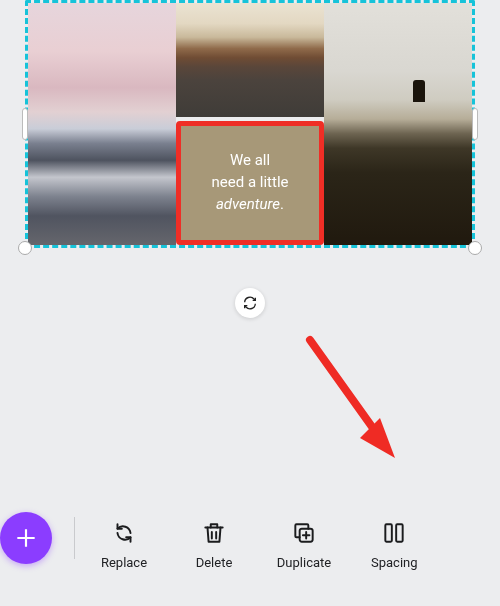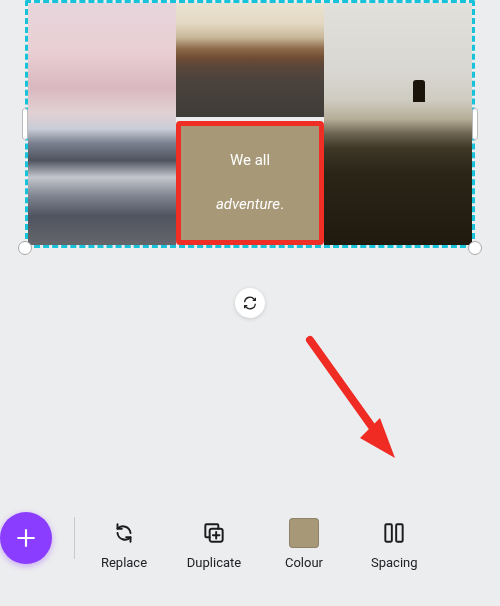--- a/index.html
+++ b/index.html
@@ -65,21 +65,21 @@
   <div class="collage">
     <div class="panel">
       <div class="ph left"></div>
     </div>
     <div class="panel center">
       <div class="ph top"></div>
       <div class="cardwrap">
         <div class="card">
           <div class="card-text">
             <span>We all</span><br>
-            <br>
+            <span>need a little</span><br>
             <em>adventure</em><span>.</span>
           </div>
         </div>
       </div>
     </div>
     <div class="panel">
       <div class="ph right"></div>
     </div>
   </div>
   <div class="selection-border"></div>
@@ -120,38 +120,43 @@
           <svg viewBox="0 0 24 24">
         <path d="M6 4v4h4"></path>
             <path d="M6 8a7 7 0 0 1 12 4"></path>
         <path d="M18 20v-4h-4"></path>
             <path d="M18 16a7 7 0 0 1-12-4"></path>
       </svg>
         </div>
       <div class="lbl">Replace</div>
     </div>
 
+    <div class="action">
+      <div class="ic">
+          <svg viewBox="0 0 24 24">
+        <path d="M4 7h16"></path>
+            <path d="M9 7V4h6v3"></path>
+            <path d="M6 7l1 13h10l1-13"></path>
+            <path d="M10 11v6M14 11v6"></path>
+      </svg>
+        </div>
+      <div class="lbl">Delete</div>
+    </div>
 
     <div class="action">
       <div class="ic">
           <svg viewBox="0 0 24 24">
         <rect x="8" y="8" width="12" height="12" rx="2"></rect>
             <path d="M16 8V5a1 1 0 0 0-1-1H5a1 1 0 0 0-1 1v10a1 1 0 0 0 1 1h3"></path>
             <path d="M14 11v6M11 14h6"></path>
       </svg>
         </div>
       <div class="lbl">Duplicate</div>
     </div>
 
-    <div class="action">
-      <div class="ic">
-          <div class="swatch"></div>
-        </div>
-      <div class="lbl">Colour</div>
-    </div>
 
     <div class="action cut">
       <div class="ic">
           <svg viewBox="0 0 24 24">
         <rect x="4" y="4" width="6" height="16" rx="1"></rect>
             <rect x="14" y="4" width="6" height="16" rx="1"></rect>
       </svg>
         </div>
       <div class="lbl">Spacing</div>
     </div>

